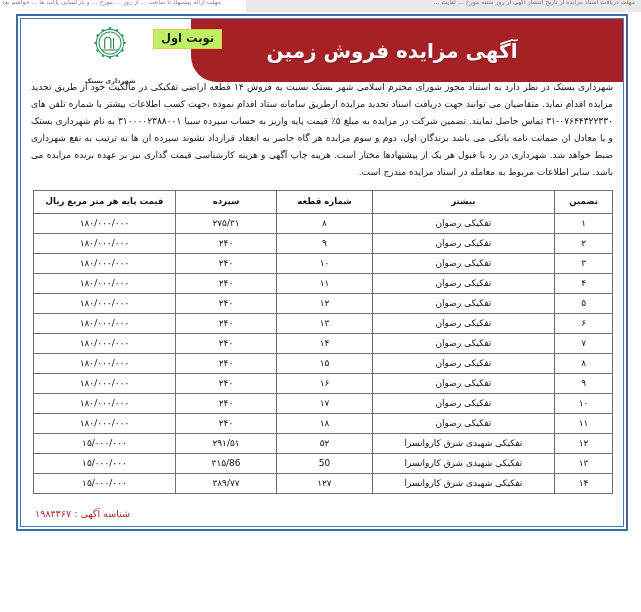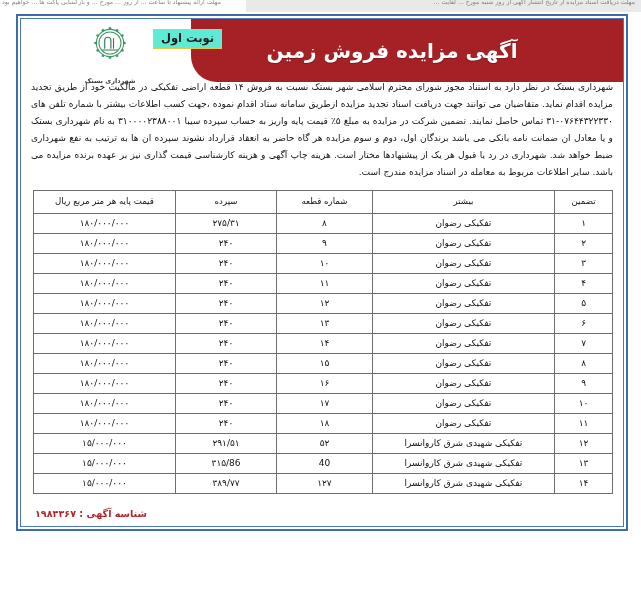--- a/index.html
+++ b/index.html
@@ -88,21 +88,21 @@
     font-size: 20px;
     font-weight: bold;
     letter-spacing: -.3px;
     text-shadow: 0 1px 1px rgba(0,0,0,.25);
     margin-right: 30px;
   }
   #round-badge {
     position: absolute;
     top: 10px;
     right: 401px;
-    background: #5eead4;
+    background: #bef264;
     color: #1a1a1a;
     font-size: 11.5px;
     font-weight: bold;
     padding: 2px 7px 3px 7px;
     line-height: 1.1;
     border: 1px solid #e3c93f;
   }
   #logo-block {
     position: absolute;
     top: 2px;
@@ -153,37 +153,37 @@
   table#lots-table td {
     border: 1px solid #6f6f6f;
     height: 19px;
     text-align: center;
     vertical-align: middle;
     padding: 0 2px;
     font-weight: normal;
     line-height: 1.1;
   }
   table#lots-table th {
-    font-weight: normal;
+    font-weight: bold;
     font-size: 8.6px;
     height: 22px;
   }
   col.c-row   { width: 10.0%; }
   col.c-loc   { width: 31.5%; }
   col.c-plot  { width: 16.5%; }
   col.c-area  { width: 17.5%; }
   col.c-price { width: 24.5%; }
 
   
   #ad-id {
     position: absolute;
     bottom: 7px;
     left: 14px;
     font-size: 9.6px;
-    font-weight: bold;
+    font-weight: normal;
     color: #b3262b;
     direction: rtl;
   }
 
   .nowrap { white-space: nowrap; }
 </style>
 </head>
 <body>
 
 <div id="top-strip">
@@ -337,21 +337,21 @@
             <tr>
               <td>۱۲</td>
               <td>تفکیکی شهیدی شرق کاروانسرا</td>
               <td>۵۲</td>
               <td>۲۹۱/۵۱</td>
               <td>۱۵/۰۰۰/۰۰۰</td>
             </tr>
             <tr>
               <td>۱۳</td>
               <td>تفکیکی شهیدی شرق کاروانسرا</td>
-              <td>40</td>
+              <td>50</td>
               <td>۳۱۵/86</td>
               <td>۱۵/۰۰۰/۰۰۰</td>
             </tr>
             <tr>
               <td>۱۴</td>
               <td>تفکیکی شهیدی شرق کاروانسرا</td>
               <td>۱۲۷</td>
               <td>۳۸۹/۷۷</td>
               <td>۱۵/۰۰۰/۰۰۰</td>
             </tr>

